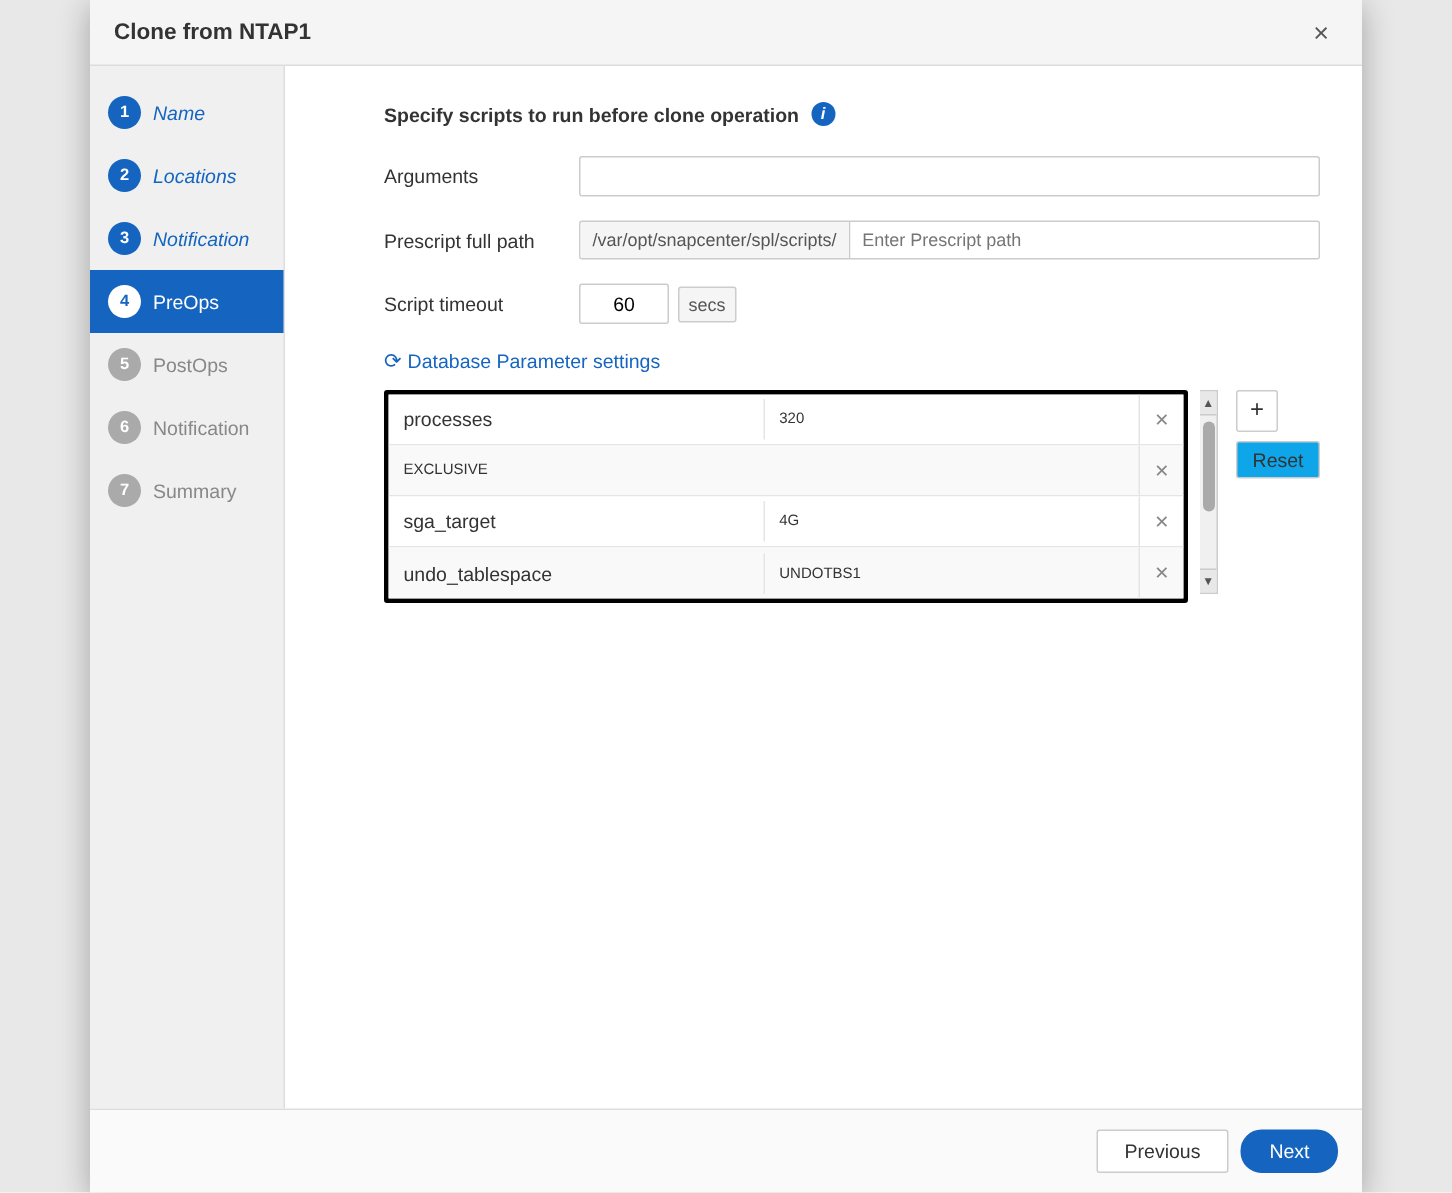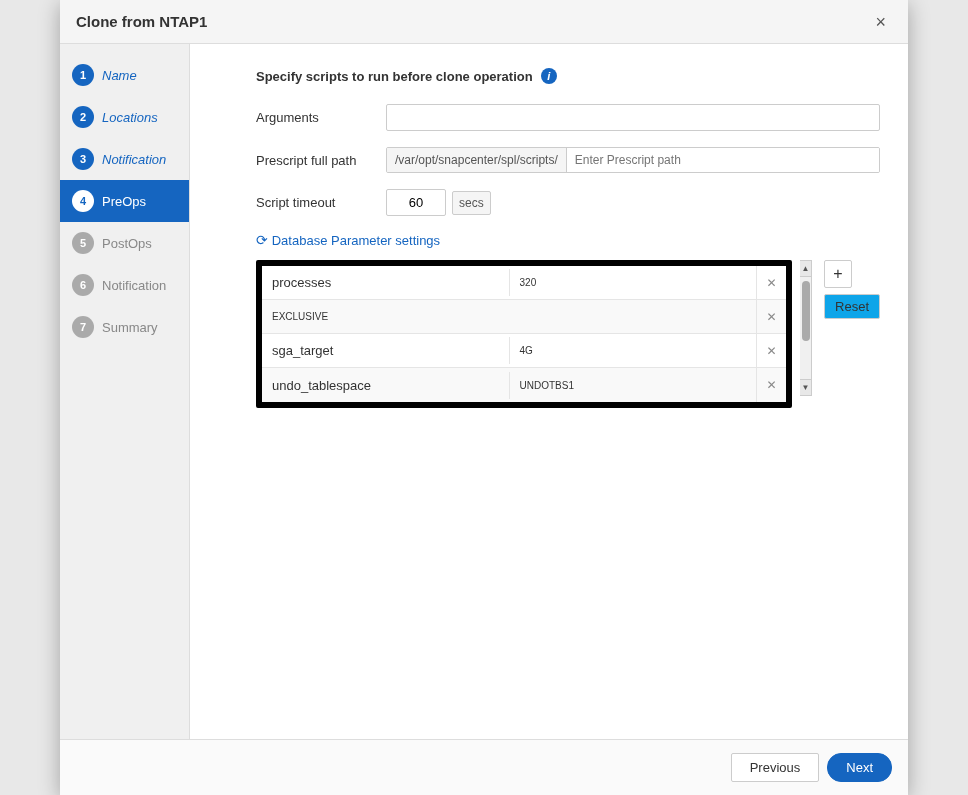--- a/index.html
+++ b/index.html
@@ -242,21 +242,21 @@
     }
 
     .param-table-container {
       display: flex;
       gap: 8px;
       align-items: flex-start;
     }
 
     .param-table {
       flex: 1;
-      border: 6px solid #000000;
+      border: 3px solid #000000;
       border-radius: 2px;
       overflow: hidden;
       max-width: 850px;
     }
 
     .param-row {
       display: flex;
       align-items: center;
       border-bottom: 1px solid #e5e5e5;
       height: 34px;

